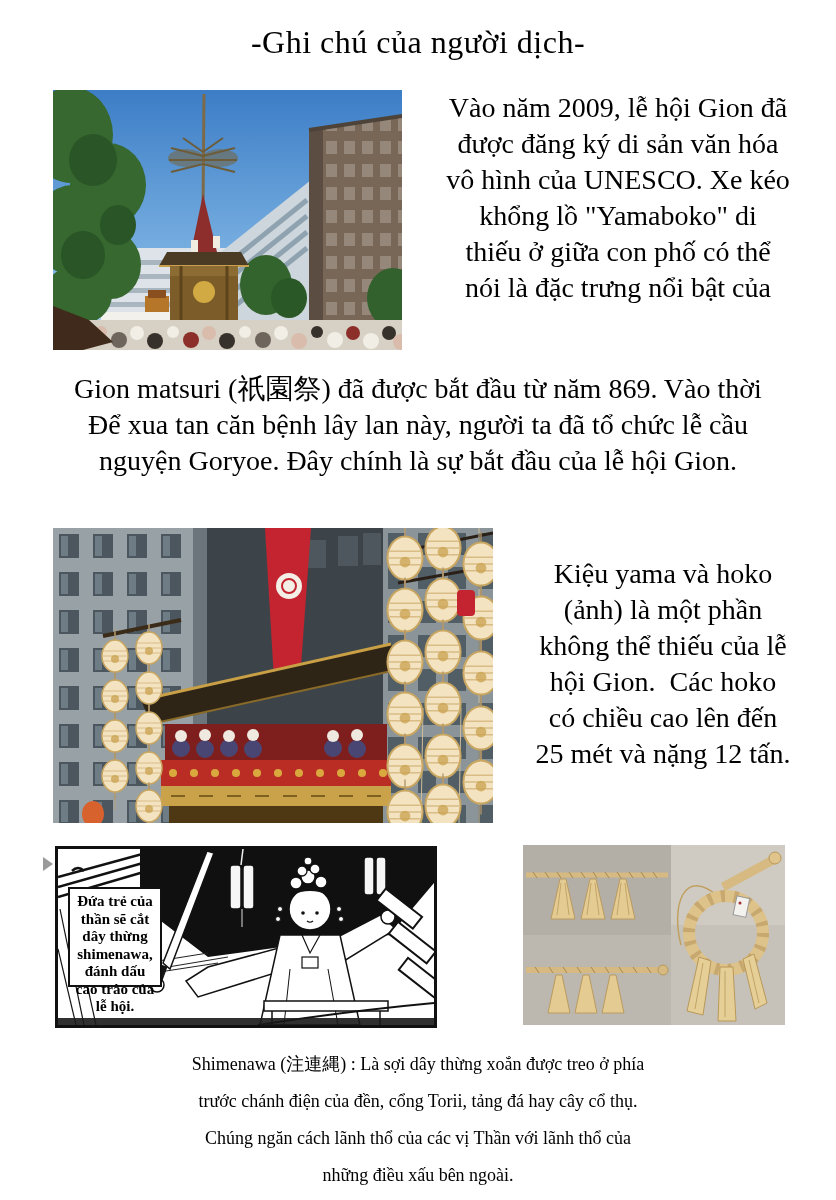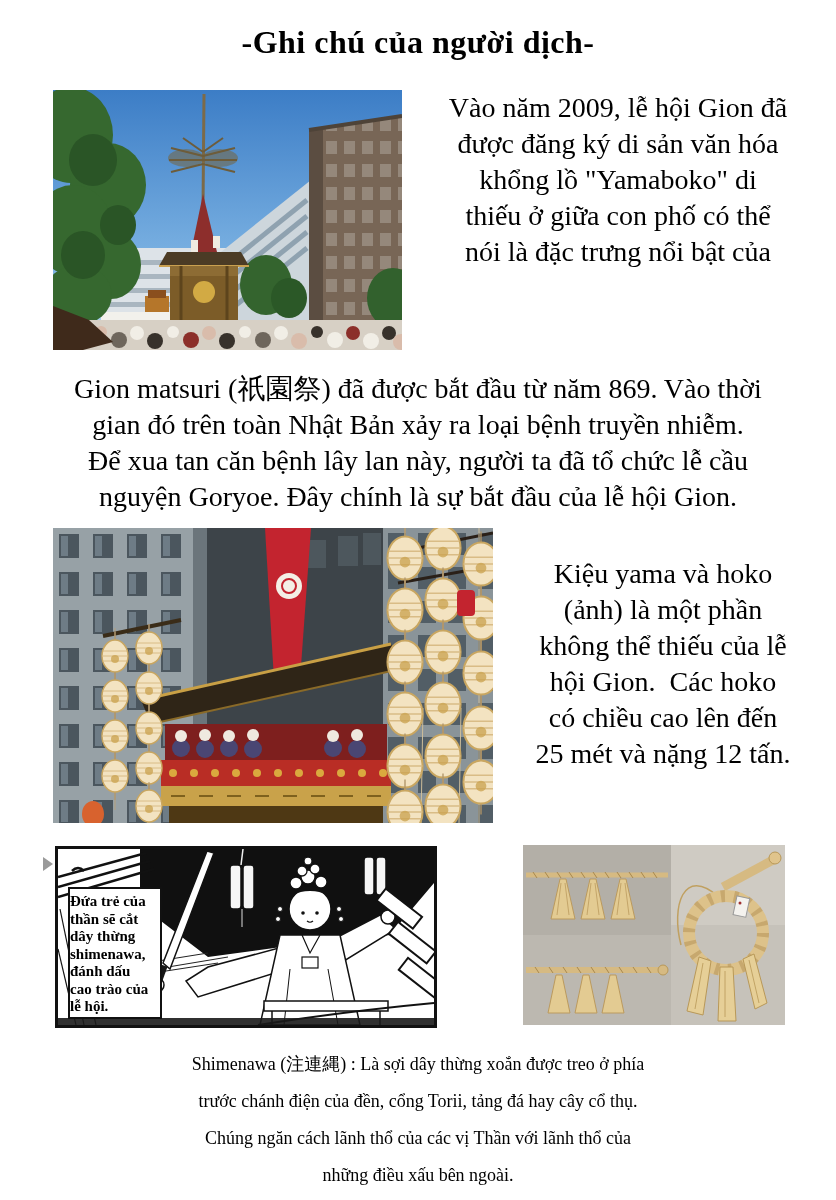--- a/index.html
+++ b/index.html
@@ -1,34 +1,34 @@
 <!DOCTYPE html>
 <html><head>
 <meta charset="utf-8">
 <style>
   html,body{margin:0;padding:0;background:#ffffff;}
   .page{position:relative;width:836px;height:1200px;background:#fff;overflow:hidden;
         font-family:"Liberation Serif","DejaVu Serif",serif;color:#000;}
   .title{position:absolute;top:24px;left:0;width:836px;margin:0;text-align:center;
-         font-size:32px;font-weight:700;letter-spacing:0.5px;}
+         font-size:32px;font-weight:400;letter-spacing:0.5px;}
   .tb{position:absolute;font-weight:normal;text-align:center;}
   .tb div{white-space:nowrap;}
   .t1{left:400px;top:90px;width:436px;font-size:28px;line-height:36px;}
   .t2{left:18px;top:371px;width:800px;font-size:28px;line-height:36px;}
   .t3{left:490px;top:556px;width:346px;font-size:28px;line-height:36px;}
   .t4{left:18px;top:1046px;width:800px;font-size:18px;line-height:37px;}
   .photo{position:absolute;overflow:hidden;line-height:0;}
   .photo1{left:53px;top:90px;width:349px;height:260px;}
   .photo2{left:53px;top:528px;width:440px;height:295px;}
   .photo3{left:523px;top:845px;width:262px;height:180px;}
   .manga{position:absolute;left:55px;top:846px;width:382px;height:182px;
          border:3px solid #111;box-sizing:border-box;background:#fff;line-height:0;}
-  .mangabox{position:absolute;left:10px;top:38px;width:94px;height:132px;
+  .mangabox{position:absolute;left:10px;top:38px;width:94px;height:100px;
             border:2px solid #111;box-sizing:border-box;background:#fff;
-            font-weight:bold;font-size:15px;line-height:17.5px;text-align:left;
+            font-weight:bold;font-size:15px;line-height:17.5px;text-align:center;
             padding-top:4px;}
   .mangabox div{white-space:nowrap;}
   .arrow{position:absolute;left:43px;top:857px;width:0;height:0;
          border-top:7px solid transparent;border-bottom:7px solid transparent;
          border-left:10px solid #9a9a9a;}
 </style>
 </head>
 <body>
 
 <div class="page">
@@ -130,28 +130,28 @@
         <circle cx="336" cy="243" r="7" fill="#37312b"></circle>
         <circle cx="348" cy="252" r="8" fill="#d9bcab"></circle>
       </g>
       <polygon points="0,216 36,230 60,252 30,260 0,260" fill="#3f2a1b"></polygon>
     </svg>
   </div>
 
   <div class="tb t1">
     <div>Vào năm 2009, lễ hội Gion đã</div>
     <div>được đăng ký di sản văn hóa</div>
+    <div>vô hình của UNESCO. Xe kéo</div>
     <div>khổng lồ "Yamaboko" di</div>
     <div>thiếu ở giữa con phố có thể</div>
     <div>nói là đặc trưng nổi bật của</div>
   </div>
 
   <div class="tb t2">
     <div>Gion matsuri (祇園祭) đã được bắt đầu từ năm 869. Vào thời</div>
-    <div>gian đó trên toàn Nhật Bản xảy ra loại bệnh truyền nhiễm.</div>
     <div>Để xua tan căn bệnh lây lan này, người ta đã tổ chức lễ cầu</div>
     <div>nguyện Goryoe. Đây chính là sự bắt đầu của lễ hội Gion.</div>
   </div>
 
   <div class="photo photo2">
     <svg width="440" height="295" viewBox="0 0 440 295">
       <defs>
         <pattern id="winGrey" width="34" height="38" patternUnits="userSpaceOnUse">
           <rect width="34" height="38" fill="#97a1a6"></rect>
           <rect x="6" y="6" width="20" height="24" fill="#4b565e"></rect>

